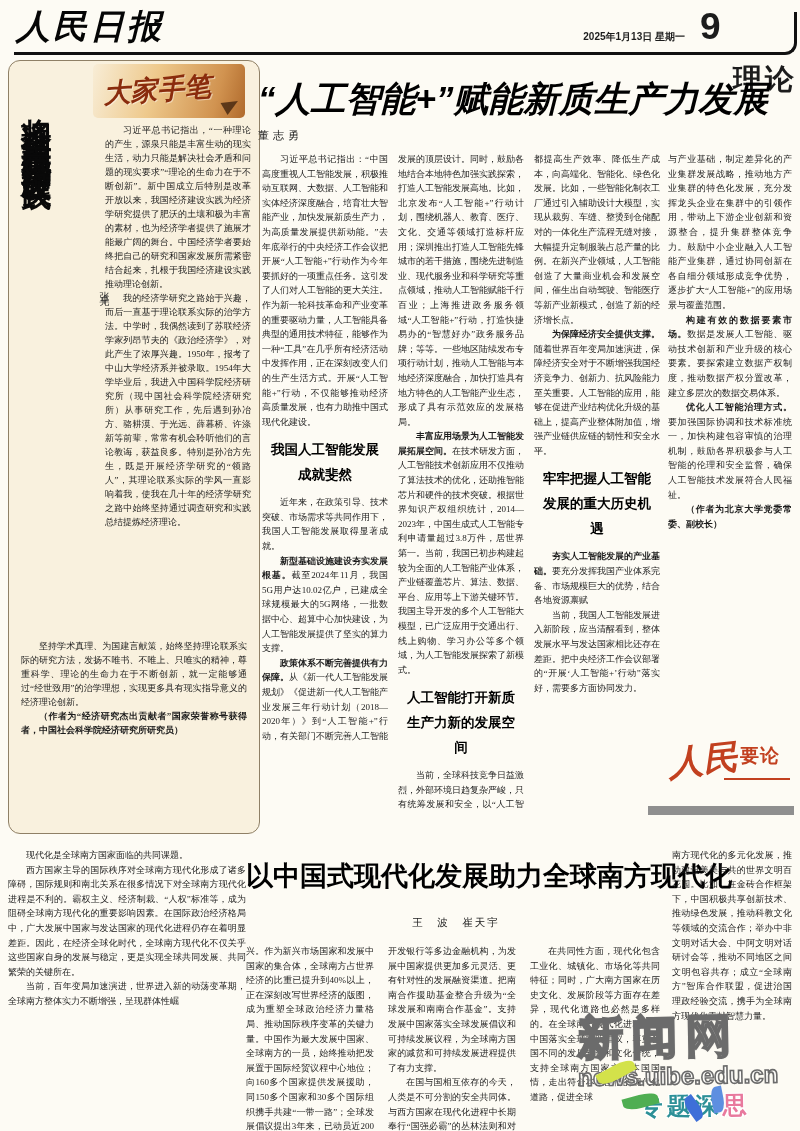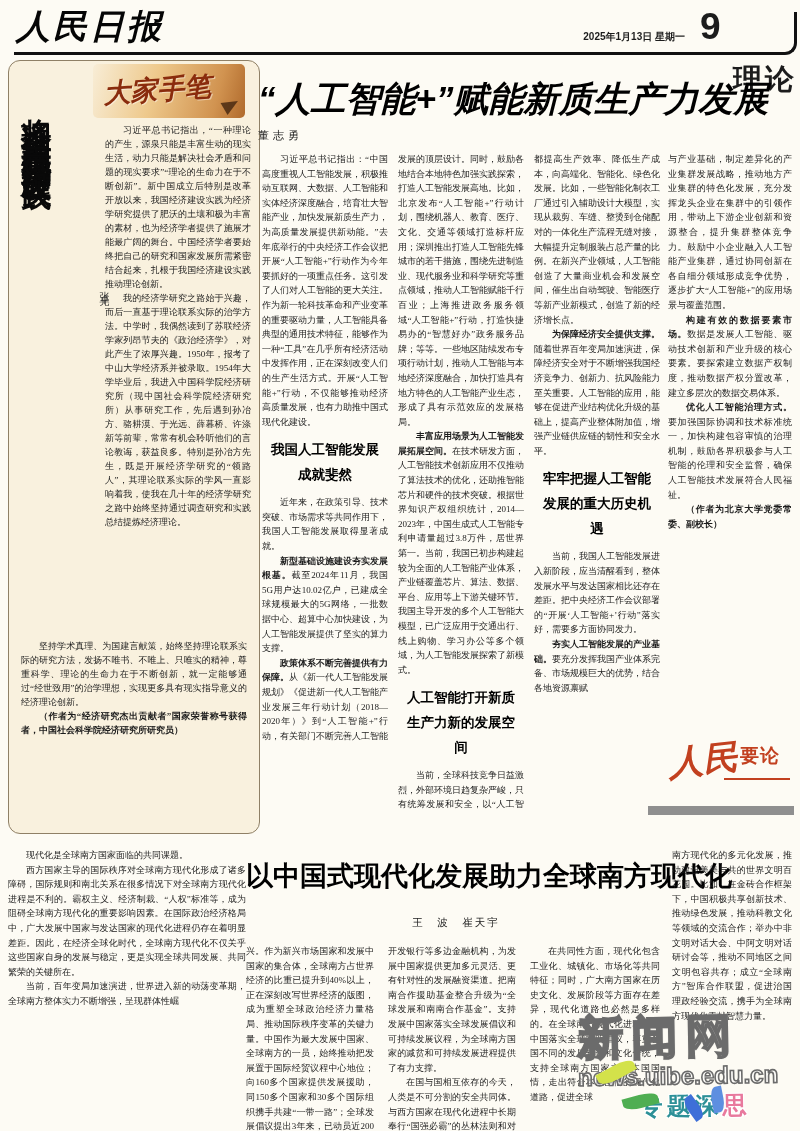--- a/index.html
+++ b/index.html
@@ -136,22 +136,22 @@
   <div class="mcol mcol2">
       <p class="para cont">发展的顶层设计。同时，鼓励各地结合本地特色加强实践探索，打造人工智能发展高地。比如，北京发布“人工智能+”行动计划，围绕机器人、教育、医疗、文化、交通等领域打造标杆应用；深圳推出打造人工智能先锋城市的若干措施，围绕先进制造业、现代服务业和科学研究等重点领域，推动人工智能赋能千行百业；上海推进政务服务领域“人工智能+”行动，打造快捷易办的“智慧好办”政务服务品牌；等等。一些地区陆续发布专项行动计划，推动人工智能与本地经济深度融合，加快打造具有地方特色的人工智能产业生态，形成了具有示范效应的发展格局。</p>
       <p class="para"><b>丰富应用场景为人工智能发展拓展空间。</b>在技术研发方面，人工智能技术创新应用不仅推动了算法技术的优化，还助推智能芯片和硬件的技术突破。根据世界知识产权组织统计，2014—2023年，中国生成式人工智能专利申请量超过3.8万件，居世界第一。当前，我国已初步构建起较为全面的人工智能产业体系，产业链覆盖芯片、算法、数据、平台、应用等上下游关键环节。我国主导开发的多个人工智能大模型，已广泛应用于交通出行、线上购物、学习办公等多个领域，为人工智能发展探索了新模式。</p>
       <div class="subhead">人工智能打开新质生产力新的发展空间</div>
       <p class="para">当前，全球科技竞争日益激烈，外部环境日趋复杂严峻，只有统筹发展和安全，以“人工智能+”赋能新质生产力发展，才能在新一轮竞争中赢得主动。</p>
     </div>
   <div class="mcol mcol3">
       <p class="para cont">都提高生产效率、降低生产成本，向高端化、智能化、绿色化发展。比如，一些智能化制衣工厂通过引入辅助设计大模型，实现从裁剪、车缝、整烫到仓储配对的一体化生产流程无缝对接，大幅提升定制服装占总产量的比例。在新兴产业领域，人工智能创造了大量商业机会和发展空间，催生出自动驾驶、智能医疗等新产业新模式，创造了新的经济增长点。</p>
       <p class="para"><b>为保障经济安全提供支撑。</b>随着世界百年变局加速演进，保障经济安全对于不断增强我国经济竞争力、创新力、抗风险能力至关重要。人工智能的应用，能够在促进产业结构优化升级的基础上，提高产业整体附加值，增强产业链供应链的韧性和安全水平。</p>
       <div class="subhead">牢牢把握人工智能发展的重大历史机遇</div>
+      <p class="para"><b>夯实人工智能发展的产业基础。</b>要充分发挥我国产业体系完备、市场规模巨大的优势，结合各地资源禀赋</p>
       <p class="para">当前，我国人工智能发展进入新阶段，应当清醒看到，整体发展水平与发达国家相比还存在差距。把中央经济工作会议部署的“开展‘人工智能+’行动”落实好，需要多方面协同发力。</p>
-      <p class="para"><b>夯实人工智能发展的产业基础。</b>要充分发挥我国产业体系完备、市场规模巨大的优势，结合各地资源禀赋</p>
     </div>
   <div class="mcol mcol4">
     <div class="mcol4-text">
         <p class="para cont">与产业基础，制定差异化的产业集群发展战略，推动地方产业集群的特色化发展，充分发挥龙头企业在集群中的引领作用，带动上下游企业创新和资源整合，提升集群整体竞争力。鼓励中小企业融入人工智能产业集群，通过协同创新在各自细分领域形成竞争优势，逐步扩大“人工智能+”的应用场景与覆盖范围。</p>
         <p class="para"><b>构建有效的数据要素市场。</b>数据是发展人工智能、驱动技术创新和产业升级的核心要素。要探索建立数据产权制度，推动数据产权分置改革，建立多层次的数据交易体系。</p>
         <p class="para"><b>优化人工智能治理方式。</b>要加强国际协调和技术标准统一，加快构建包容审慎的治理机制，鼓励各界积极参与人工智能的伦理和安全监督，确保人工智能技术发展符合人民福祉。</p>
         <p class="para credit">（作者为北京大学党委常委、副校长）</p>
       </div>
   </div>
 

